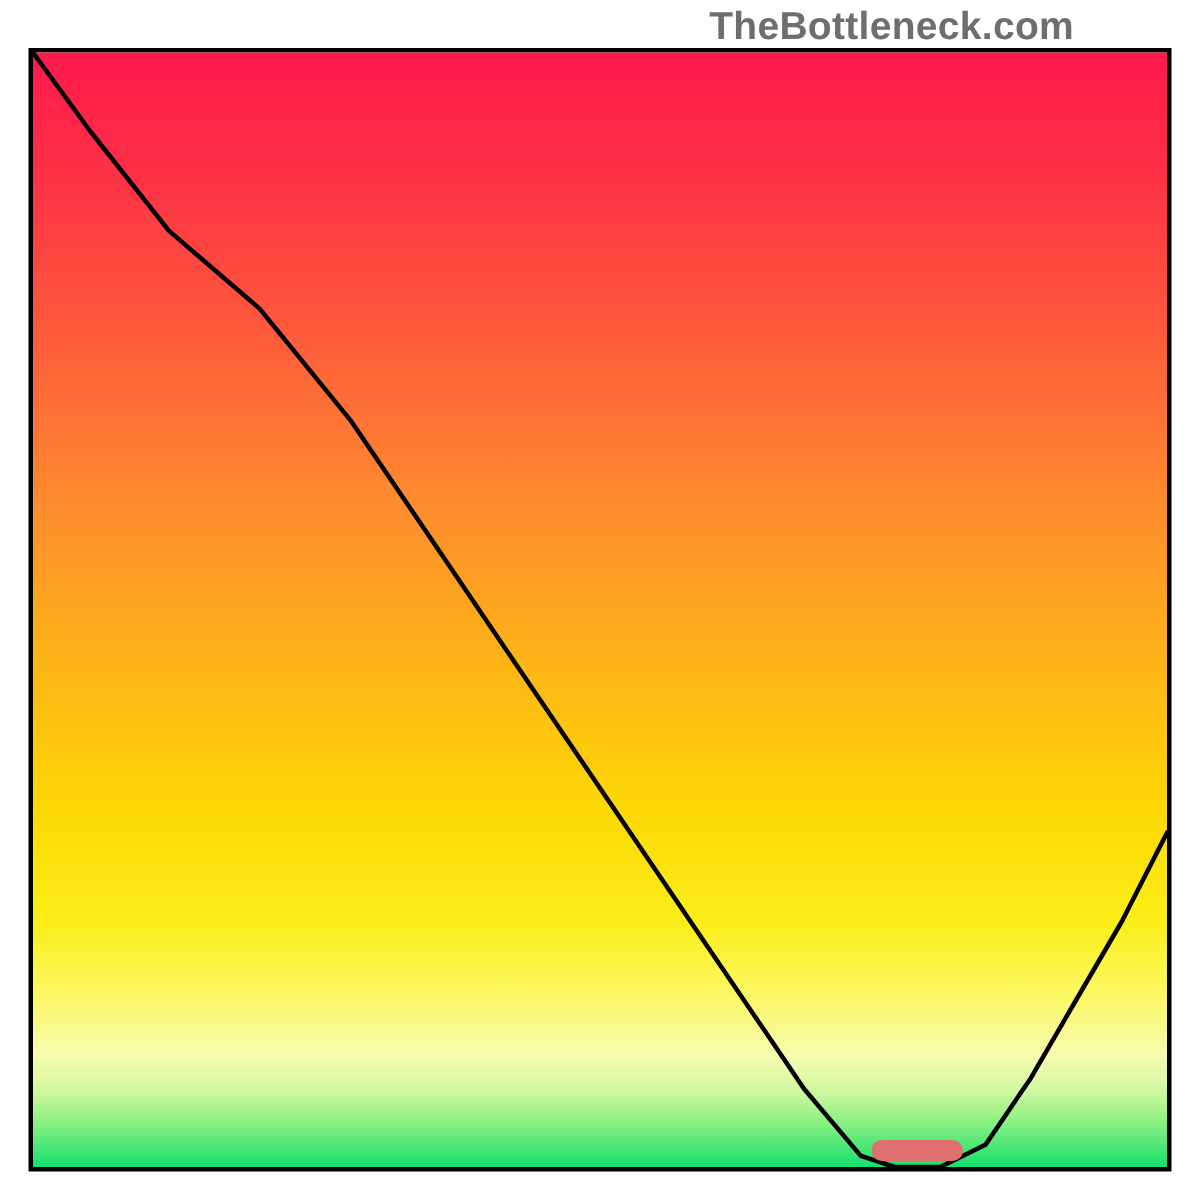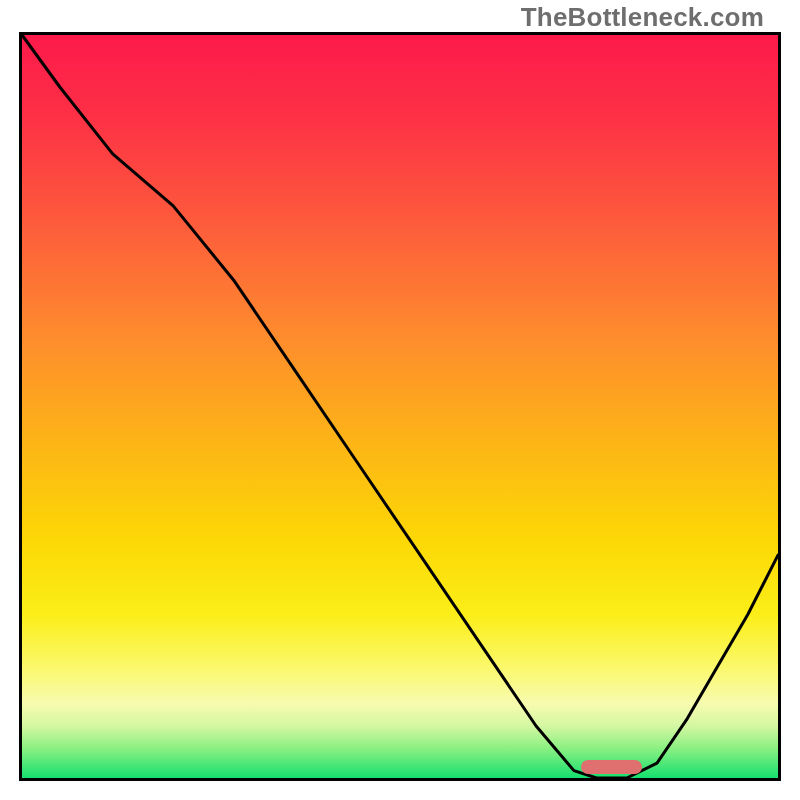--- a/index.html
+++ b/index.html
@@ -8,21 +8,20 @@
     width: 800px;
     height: 800px;
     overflow: hidden;
     background: #fff;
     font-family: Arial, Helvetica, sans-serif;
   }
   .root {
     position: relative;
     width: 724px;
     height: 800px;
-    padding-left: 48px;
   }
   .watermark {
     position: absolute;
     top: 2px;
     right: 8px;
     font-size: 26px;
     font-weight: 600;
     color: #6e6e6e;
     letter-spacing: 0.2px;
     user-select: none;

